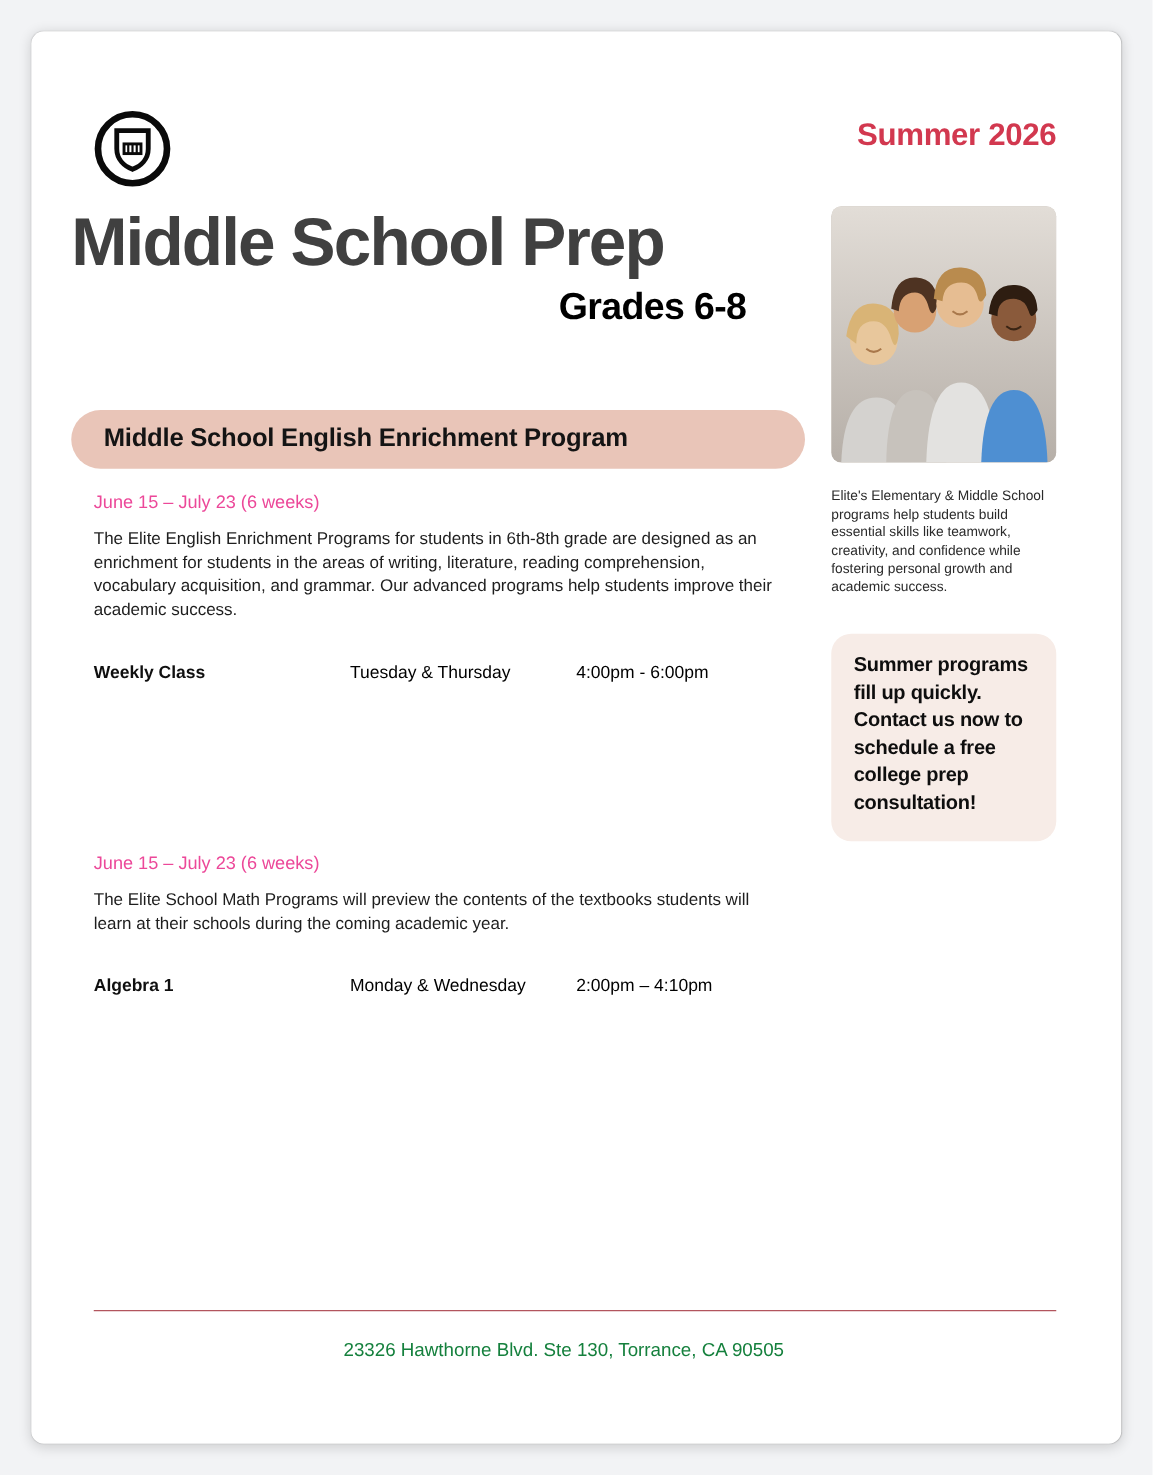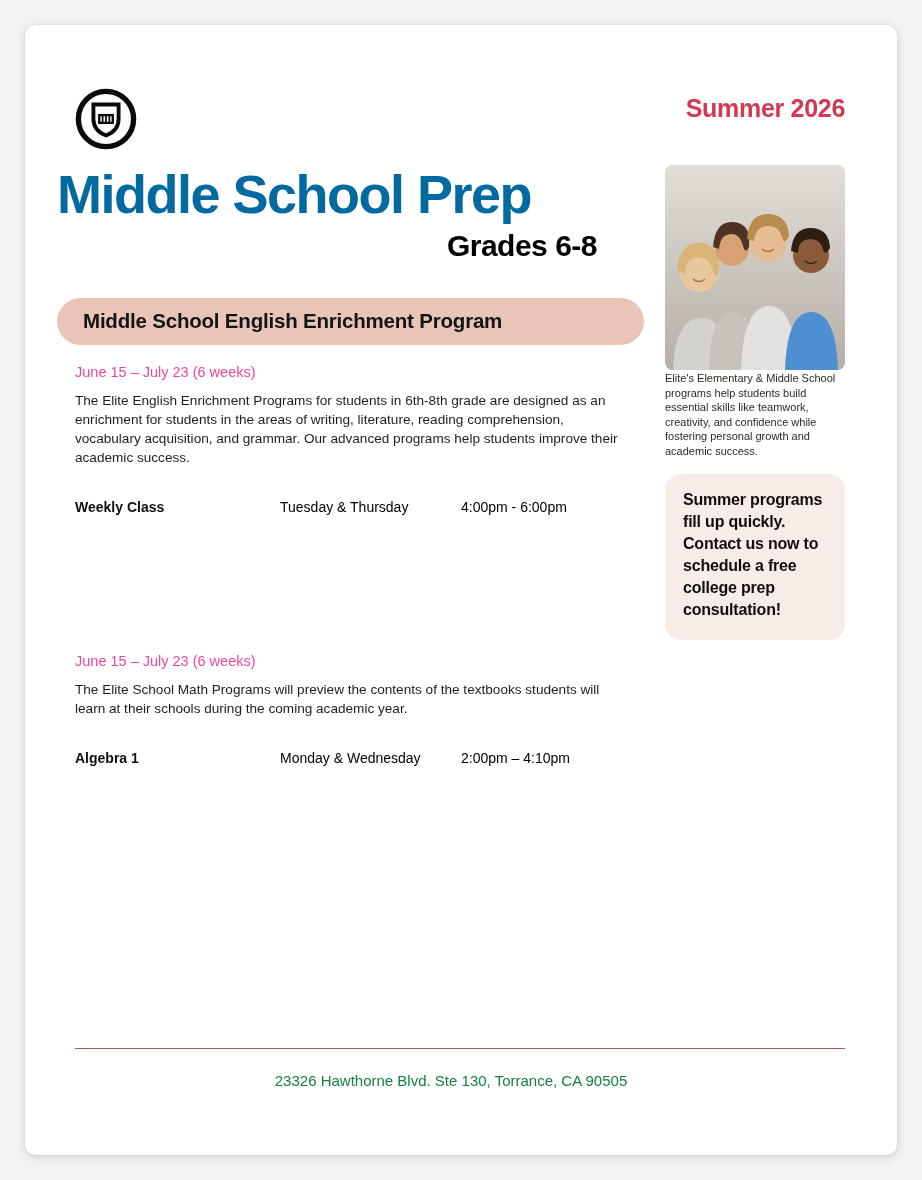--- a/index.html
+++ b/index.html
@@ -31,35 +31,35 @@
   .main-col { width: 587px; flex: 0 0 587px; }
   .side-col { width: 180px; flex: 0 0 180px; }
 
   
   .logo-wrap { margin-left: 18px; margin-bottom: 16px; }
   .logo-wrap svg { display: block; }
   .page-title {
     font-size: 54px;
     font-weight: 700;
     letter-spacing: -1.5px;
-    color: #0369a1;
+    color: #404040;
     line-height: 1.05;
   }
   .title-block { width: 540px; }
   .page-subtitle {
     font-size: 30px;
     font-weight: 700;
     text-align: right;
     letter-spacing: -0.5px;
     color: #000;
     margin-top: 6px;
   }
 
   
-  .section { margin-top: 35px; }
+  .section { margin-top: 65px; }
   .section.second { margin-top: 138px; }
   .section-pill {
     background: #e9c5b8;
     border-radius: 26px;
     padding: 11px 26px 12px 26px;
     font-size: 20.5px;
     font-weight: 700;
     color: #141414;
     letter-spacing: -0.2px;
   }
@@ -98,27 +98,27 @@
   }
   .photo {
     margin-top: 42px;
     width: 180px; height: 205px;
     border-radius: 8px;
     overflow: hidden;
     background: #cfc8c1;
   }
   .photo svg { display: block; }
   .photo-caption {
-    margin-top: 1px;
+    margin-top: 20px;
     font-size: 11px;
     line-height: 1.32;
     color: #2a2a2a;
   }
   .callout {
-    margin-top: 16px;
+    margin-top: 30px;
     background: #f7ece7;
     border-radius: 16px;
     padding: 15px 16px 18px 18px;
     font-size: 16px;
     font-weight: 700;
     line-height: 1.38;
     color: #0e0e0e;
     letter-spacing: -0.2px;
   }
 

